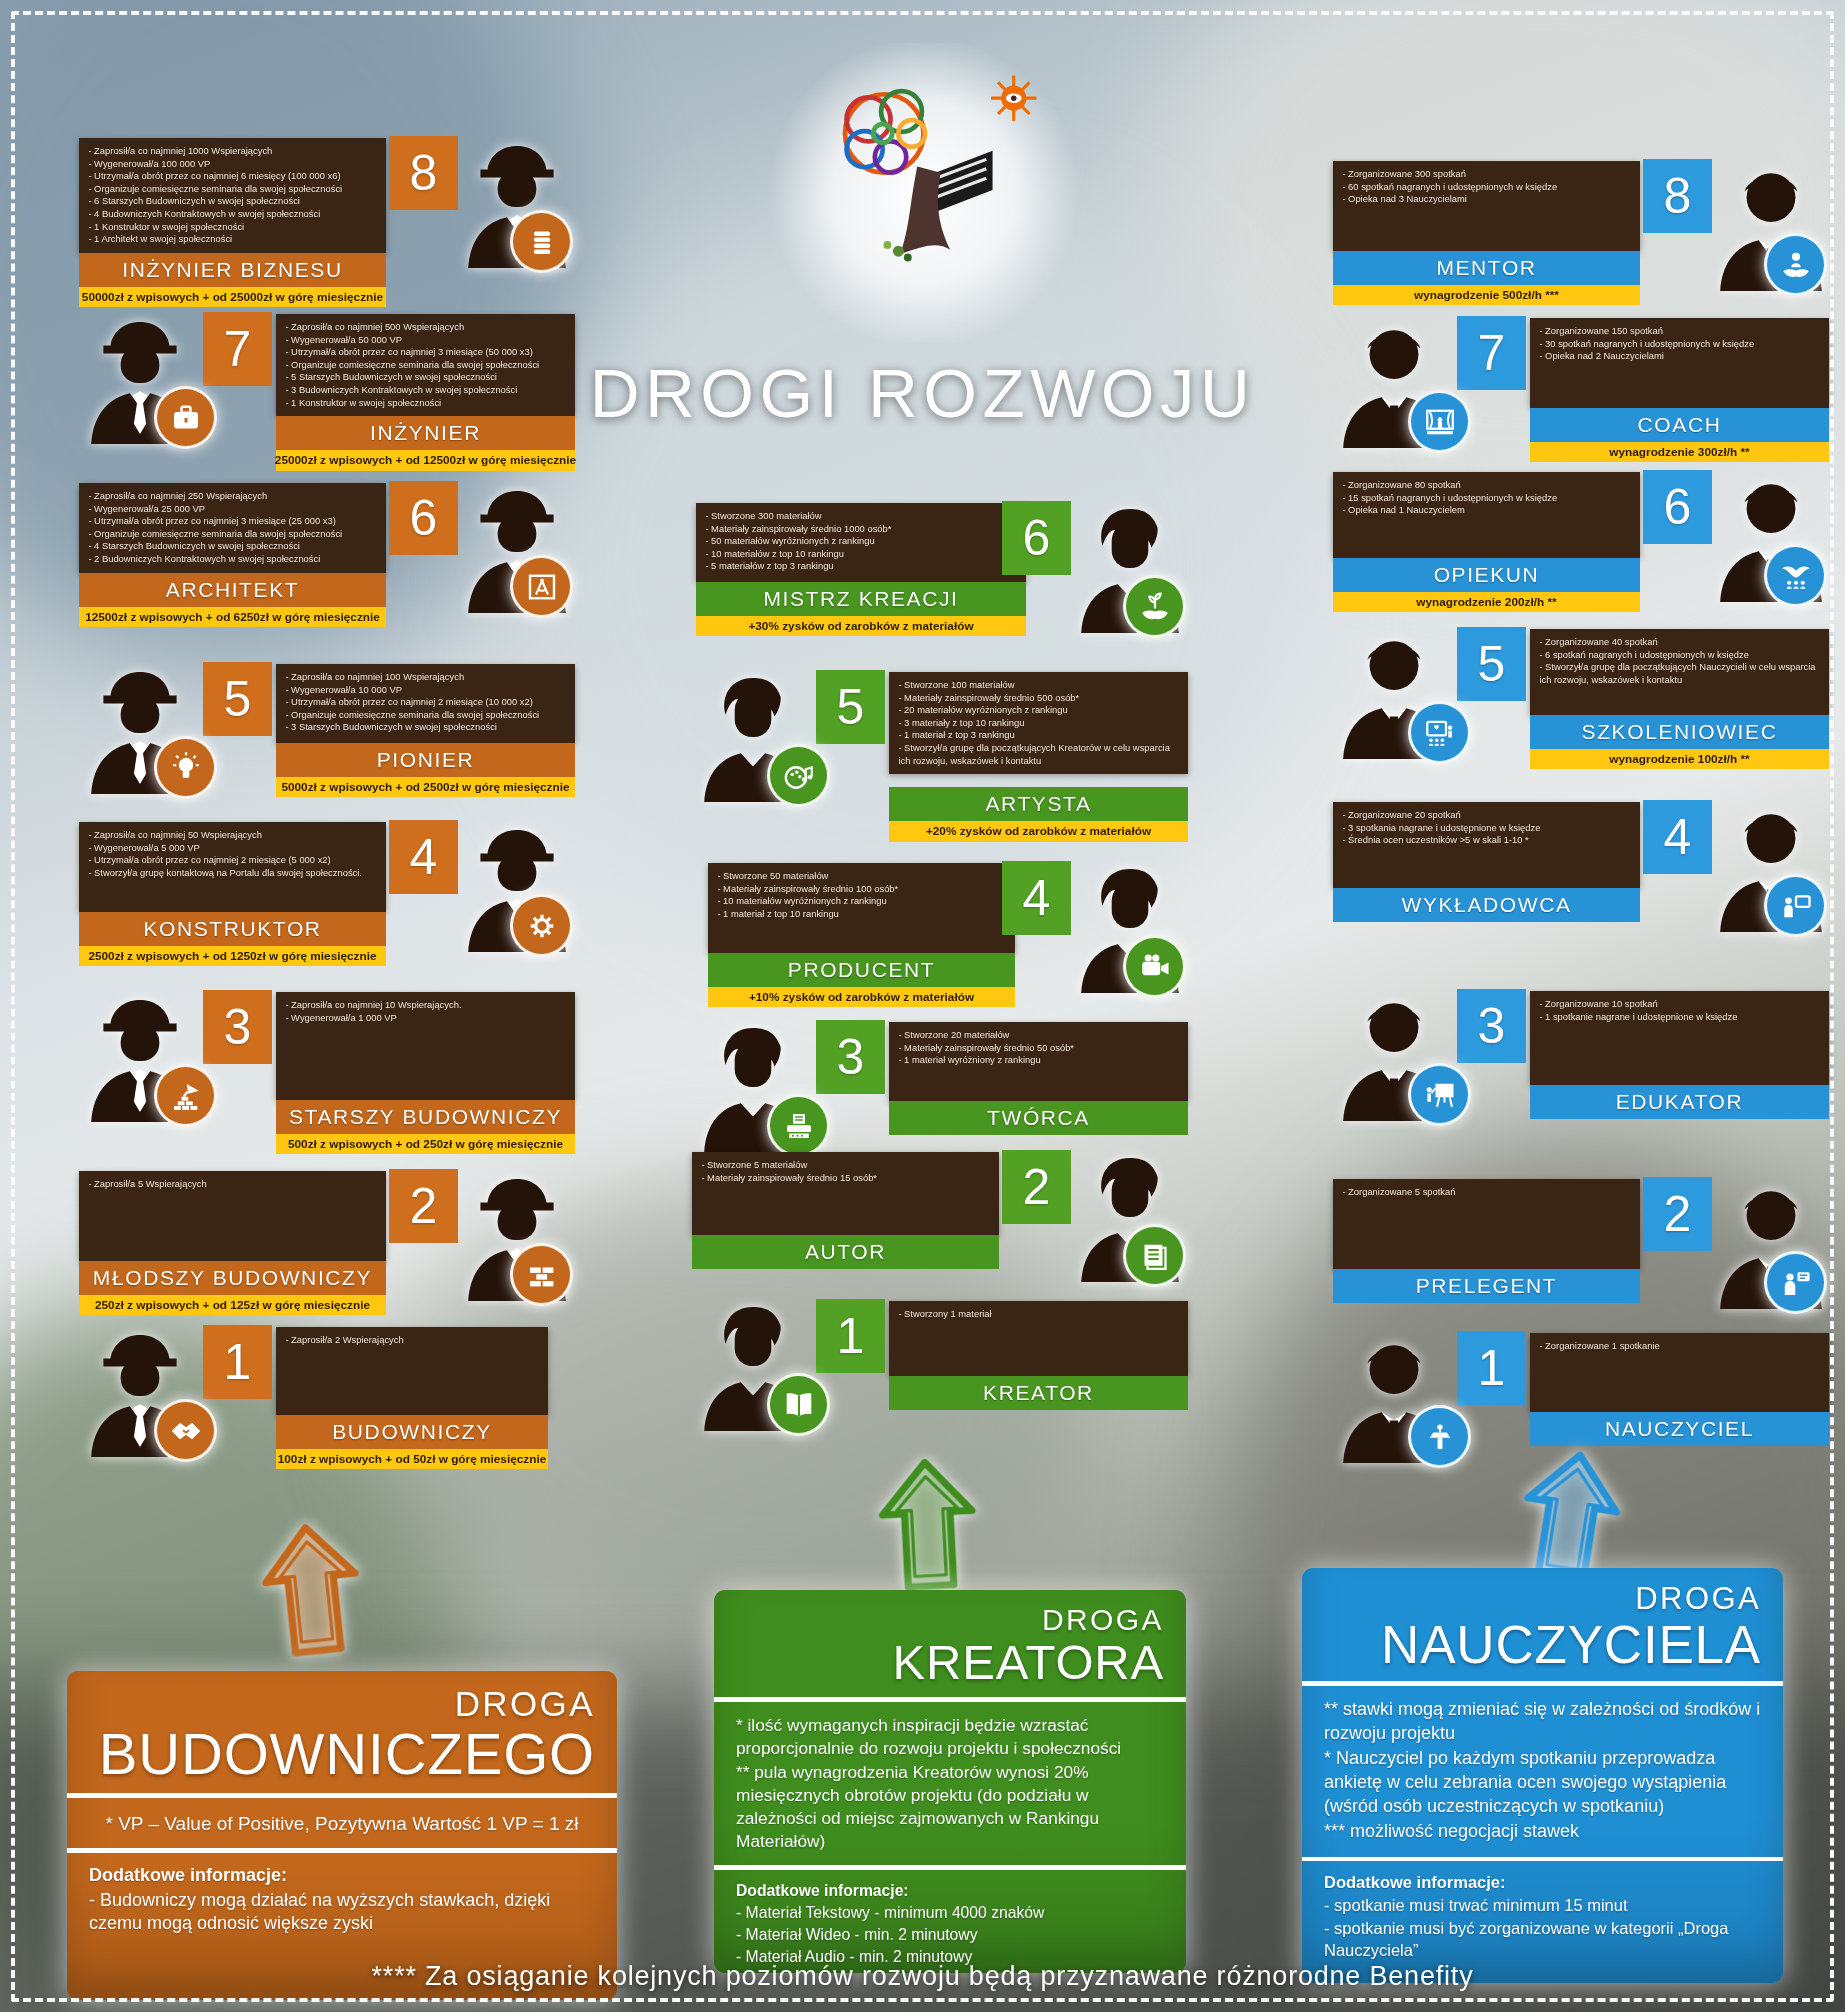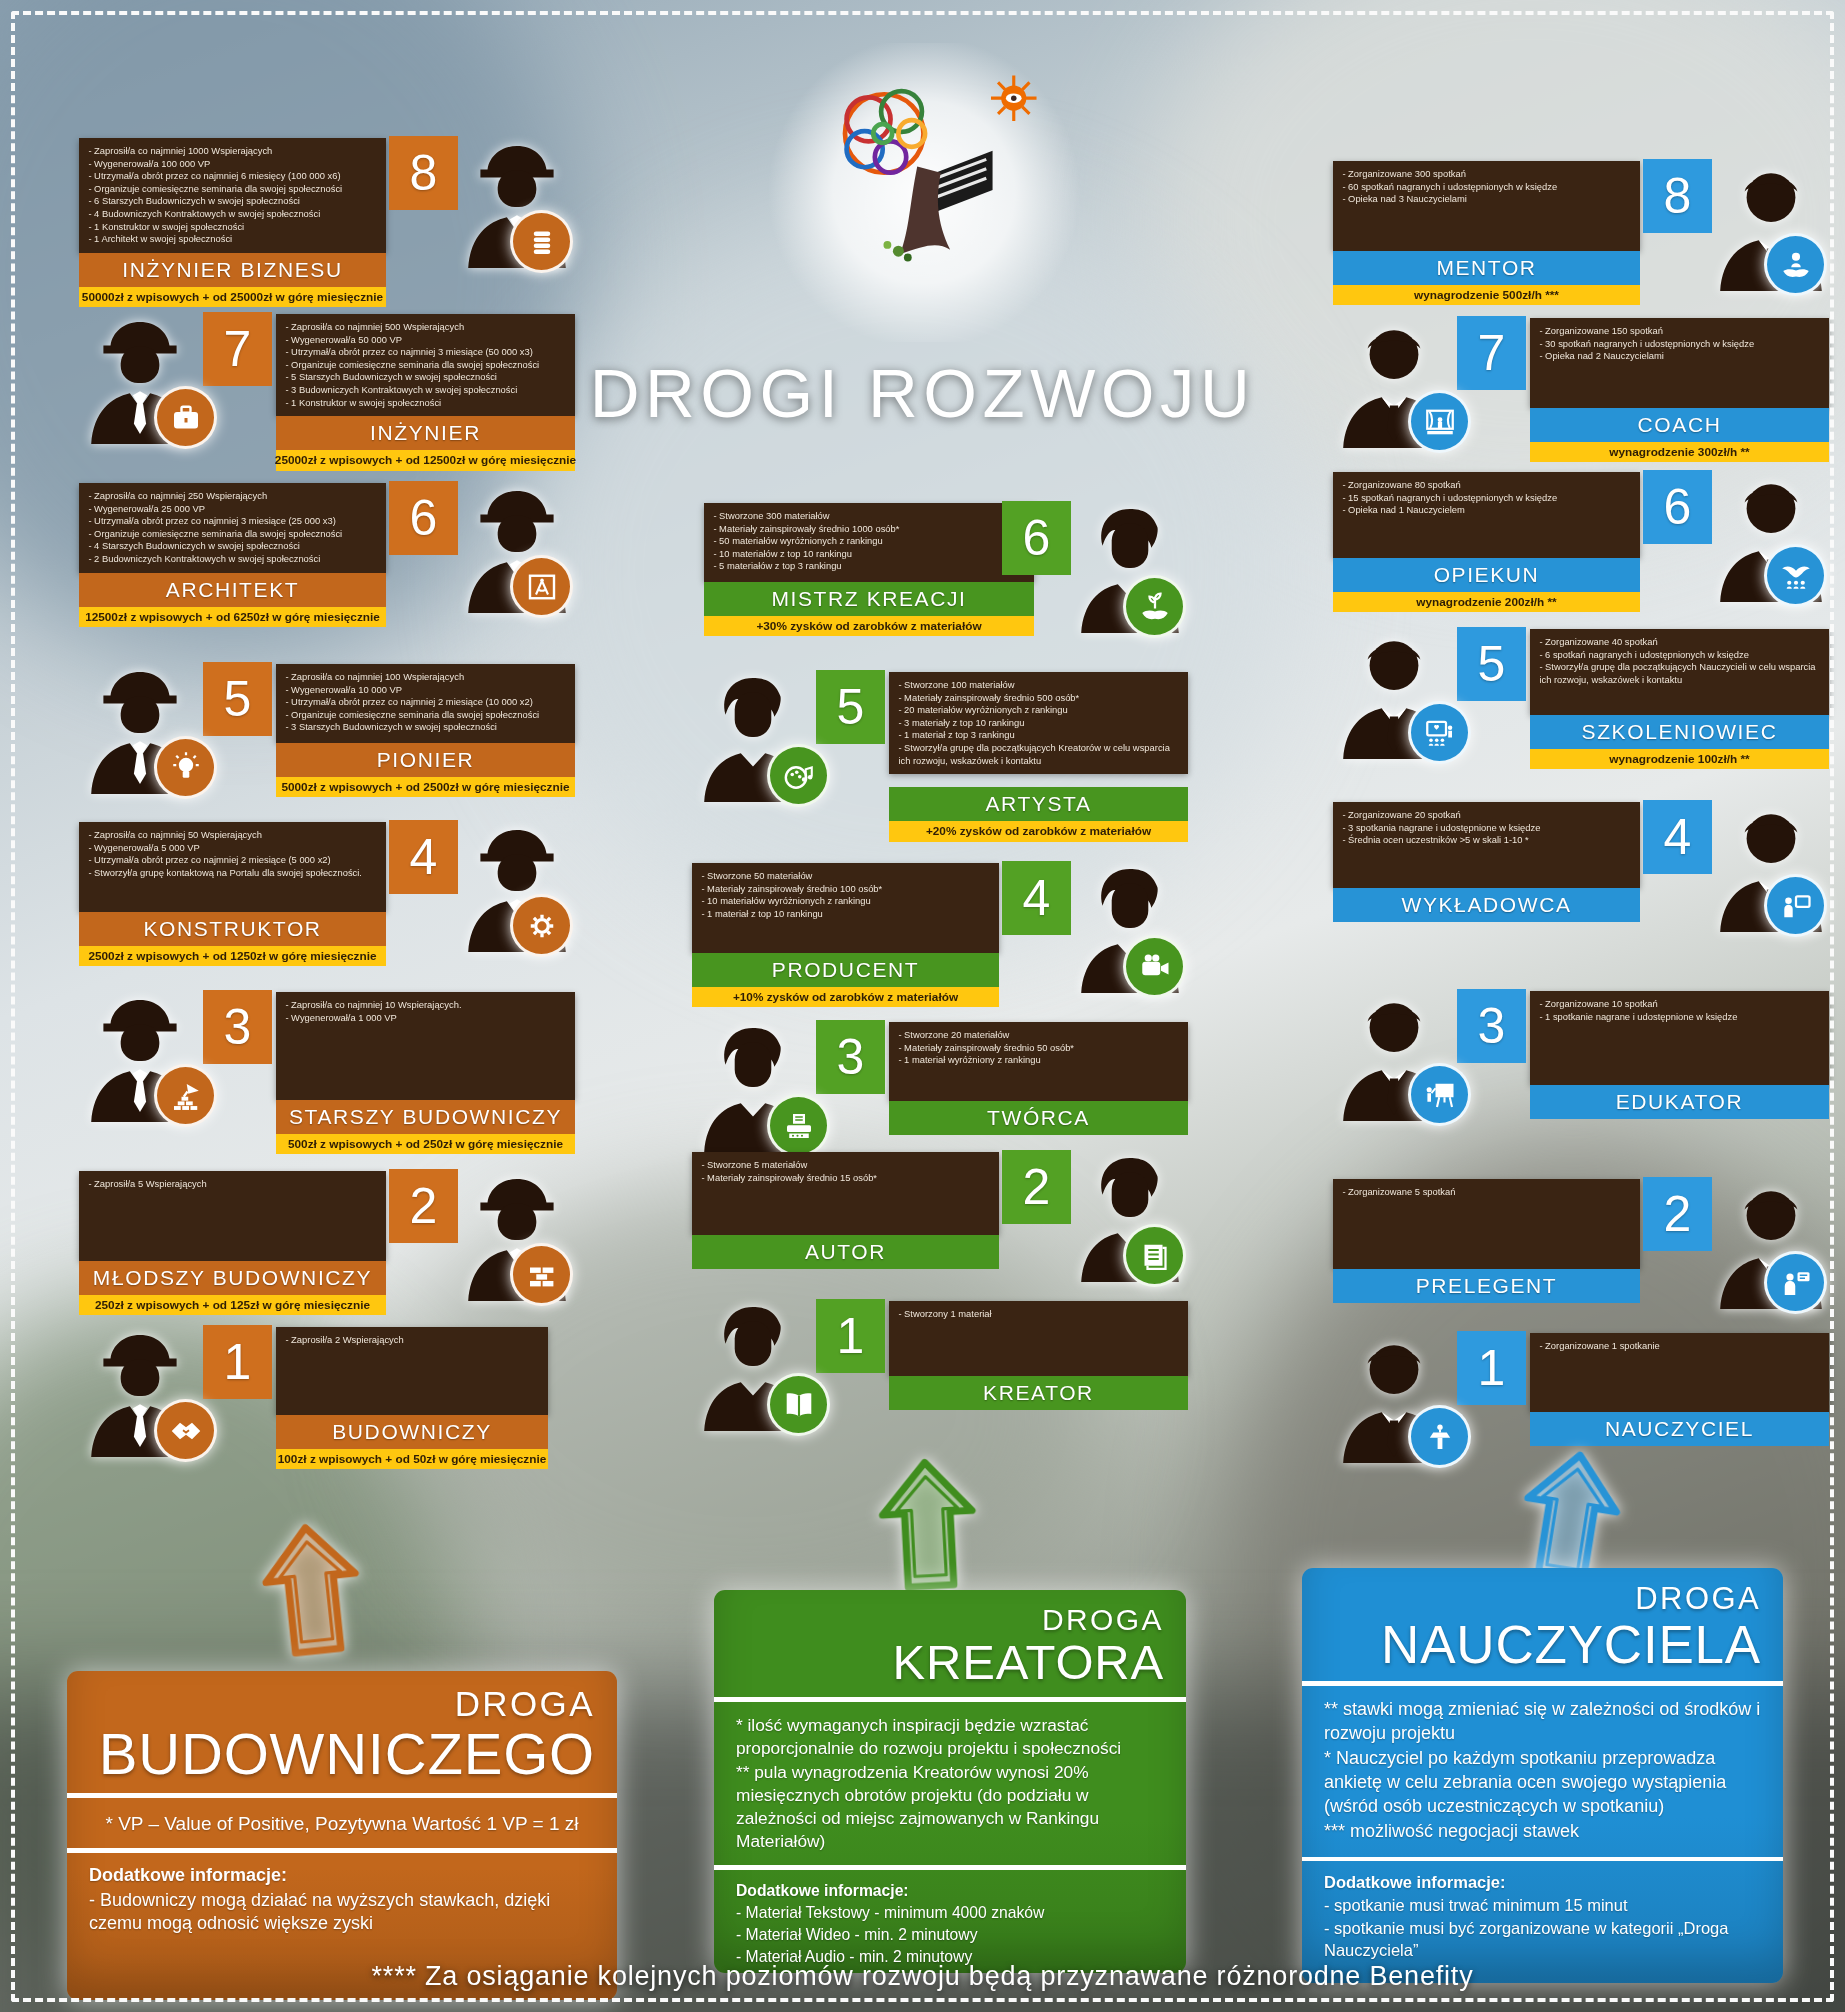--- a/index.html
+++ b/index.html
@@ -332,21 +332,21 @@
    <path d="M57 90 L63 90 L66 110 L60 120 L54 110 Z" fill="#fff"></path>
           </svg></div>
         <div class="badge" style="left: 75px; top: 72px; background: rgb(194, 103, 28);">
           <svg viewBox="0 0 24 24">
             <path d="M2.5 12 L8 6.5 L12 9.5 L16 6.5 L21.5 12 L16 17.5 L12 14.5 L8 17.5 Z" fill="#fff"></path>
             <path d="M10 11.5 L12 13 L14 11.5" stroke="#c2671c" stroke-width="1.2" fill="none"></path>
           </svg>
         </div>
       </div>
       <div class="row" style="left: 692px; top: 503px;">
-        <div class="content" style="left: 12px; width: 330px;">
+        <div class="content" style="left: 4px; width: 330px;">
           <div class="req-box" style="min-height: 79px;">
             <div class="req-line">- Stworzone 300 materiałów</div>
             <div class="req-line">- Materiały zainspirowały średnio 1000 osób*</div>
             <div class="req-line">- 50 materiałów wyróżnionych z rankingu</div>
             <div class="req-line">- 10 materiałów z top 10 rankingu</div>
             <div class="req-line">- 5 materiałów z top 3 rankingu</div>
           </div>
           <div class="title-bar" style="background: rgb(72, 149, 31);">MISTRZ KREACJI</div>
           <div class="reward-bar">+30% zysków od zarobków z materiałów</div>
         </div>
@@ -392,21 +392,21 @@
             <circle cx="7.5" cy="11" r="1.2" fill="#fff"></circle>
             <circle cx="10.5" cy="9.5" r="1.2" fill="#fff"></circle>
             <circle cx="12.5" cy="12.5" r="1.2" fill="#fff"></circle>
             <path d="M16.5 14 V7.5 L20.5 6.3 V12.5" stroke="#fff" stroke-width="1.4" fill="none"></path>
             <circle cx="15.4" cy="14.3" r="1.5" fill="#fff"></circle>
             <circle cx="19.4" cy="12.8" r="1.5" fill="#fff"></circle>
           </svg>
         </div>
       </div>
       <div class="row" style="left: 692px; top: 863px;">
-        <div class="content" style="left: 0px; width: 307px;">
+        <div class="content" style="left: 16px; width: 307px;">
           <div class="req-box" style="min-height: 90px;">
             <div class="req-line">- Stworzone 50 materiałów</div>
             <div class="req-line">- Materiały zainspirowały średnio 100 osób*</div>
             <div class="req-line">- 10 materiałów wyróżnionych z rankingu</div>
             <div class="req-line">- 1 materiał z top 10 rankingu</div>
           </div>
           <div class="title-bar" style="background: rgb(72, 149, 31);">PRODUCENT</div>
           <div class="reward-bar">+10% zysków od zarobków z materiałów</div>
         </div>
         <div class="num-sq" style="left: 310px; top: -1.6px; background: rgb(83, 161, 36);">4</div>

